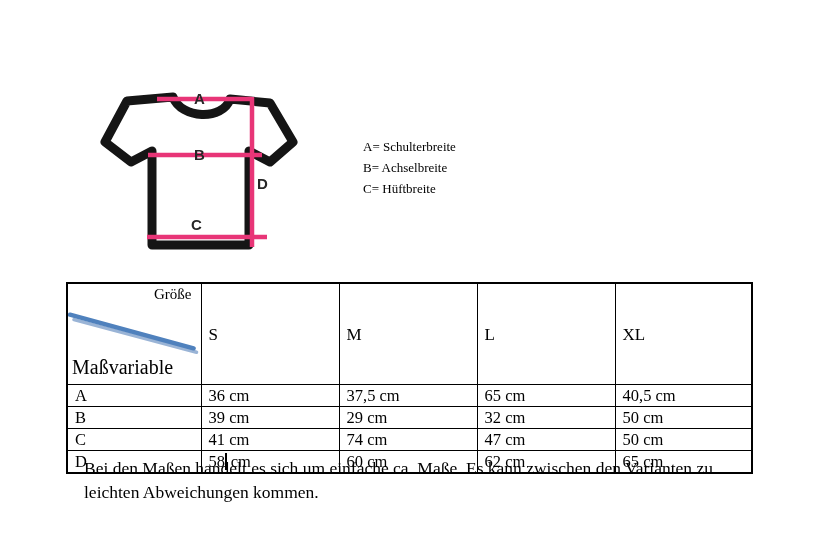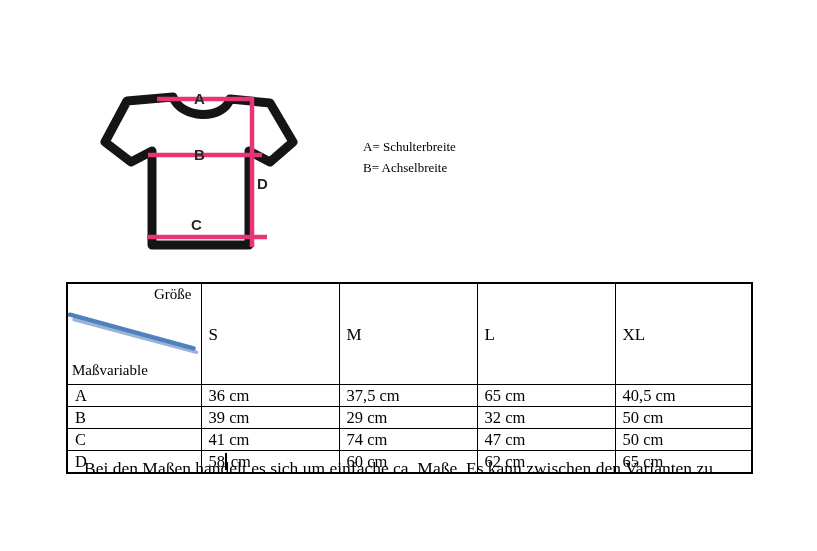--- a/index.html
+++ b/index.html
@@ -21,21 +21,21 @@
   }
   
   table.size{
     position:absolute;left:66px;top:282px;width:685px;
     border-collapse:collapse;border:2px solid #000;table-layout:fixed;
   }
   table.size td{border:1px solid #000;vertical-align:middle;white-space:pre;overflow:hidden;}
   td.hcell{height:43px;vertical-align:top;padding:2px 0 0 7px;font-size:17px;}
   td.corner{position:relative;padding:0;}
   .corner-tr{position:absolute;top:2px;right:9px;font-size:15px;}
-  .corner-bl{position:absolute;bottom:5px;left:4px;font-size:15px;}
+  .corner-bl{position:absolute;bottom:5px;left:4px;font-size:20px;}
   .diag-svg{position:absolute;left:0;top:0;width:100%;height:100%;}
   td.dcell,td.rlabel{height:21px;padding:0 0 0 7px;font-size:16.5px;}
   .caret{
     display:inline-block;width:1.5px;height:17px;background:#000;
     vertical-align:-3px;
   }
   
   .disclaimer{
     position:absolute;left:68px;top:440px;width:710px;margin:16px;
     font-size:17.5px;line-height:24px;
@@ -58,20 +58,21 @@
     </svg>
     <span class="mlabel" style="left:99px;top:6px">A</span>
     <span class="mlabel" style="left:99px;top:62px">B</span>
     <span class="mlabel" style="left:96px;top:132px">C</span>
     <span class="mlabel" style="left:162px;top:91px">D</span>
   </div>
 
   <div class="legend">
     <div>A= Schulterbreite</div>
     <div>B= Achselbreite</div>
+    <div>C= Hüftbreite</div>
   </div>
 
   <table class="size">
     <colgroup>
       <col style="width:134px">
         <col style="width:138px">
         <col style="width:138px">
       <col style="width:138px">
         <col style="width:137px">
     </colgroup>
@@ -114,15 +115,15 @@
       <tr>
         <td class="rlabel">D</td>
         <td class="dcell"><span>58</span><span class="caret"></span><span> cm</span></td>
         <td class="dcell">60 cm</td>
         <td class="dcell">62 cm</td>
         <td class="dcell">65 cm</td>
       </tr>
     </tbody>
   </table>
 
-  <p class="disclaimer"><span>Bei den Maßen handelt es sich um einfache ca. Maße. Es kann zwischen den Varianten zu</span><br></p>
+  <p class="disclaimer"><span>Bei den Maßen handelt es sich um einfache ca. Maße. Es kann zwischen den Varianten zu</span><br><span>leichten Abweichungen kommen.</span></p>
 
 </div>
 
 </body></html>

